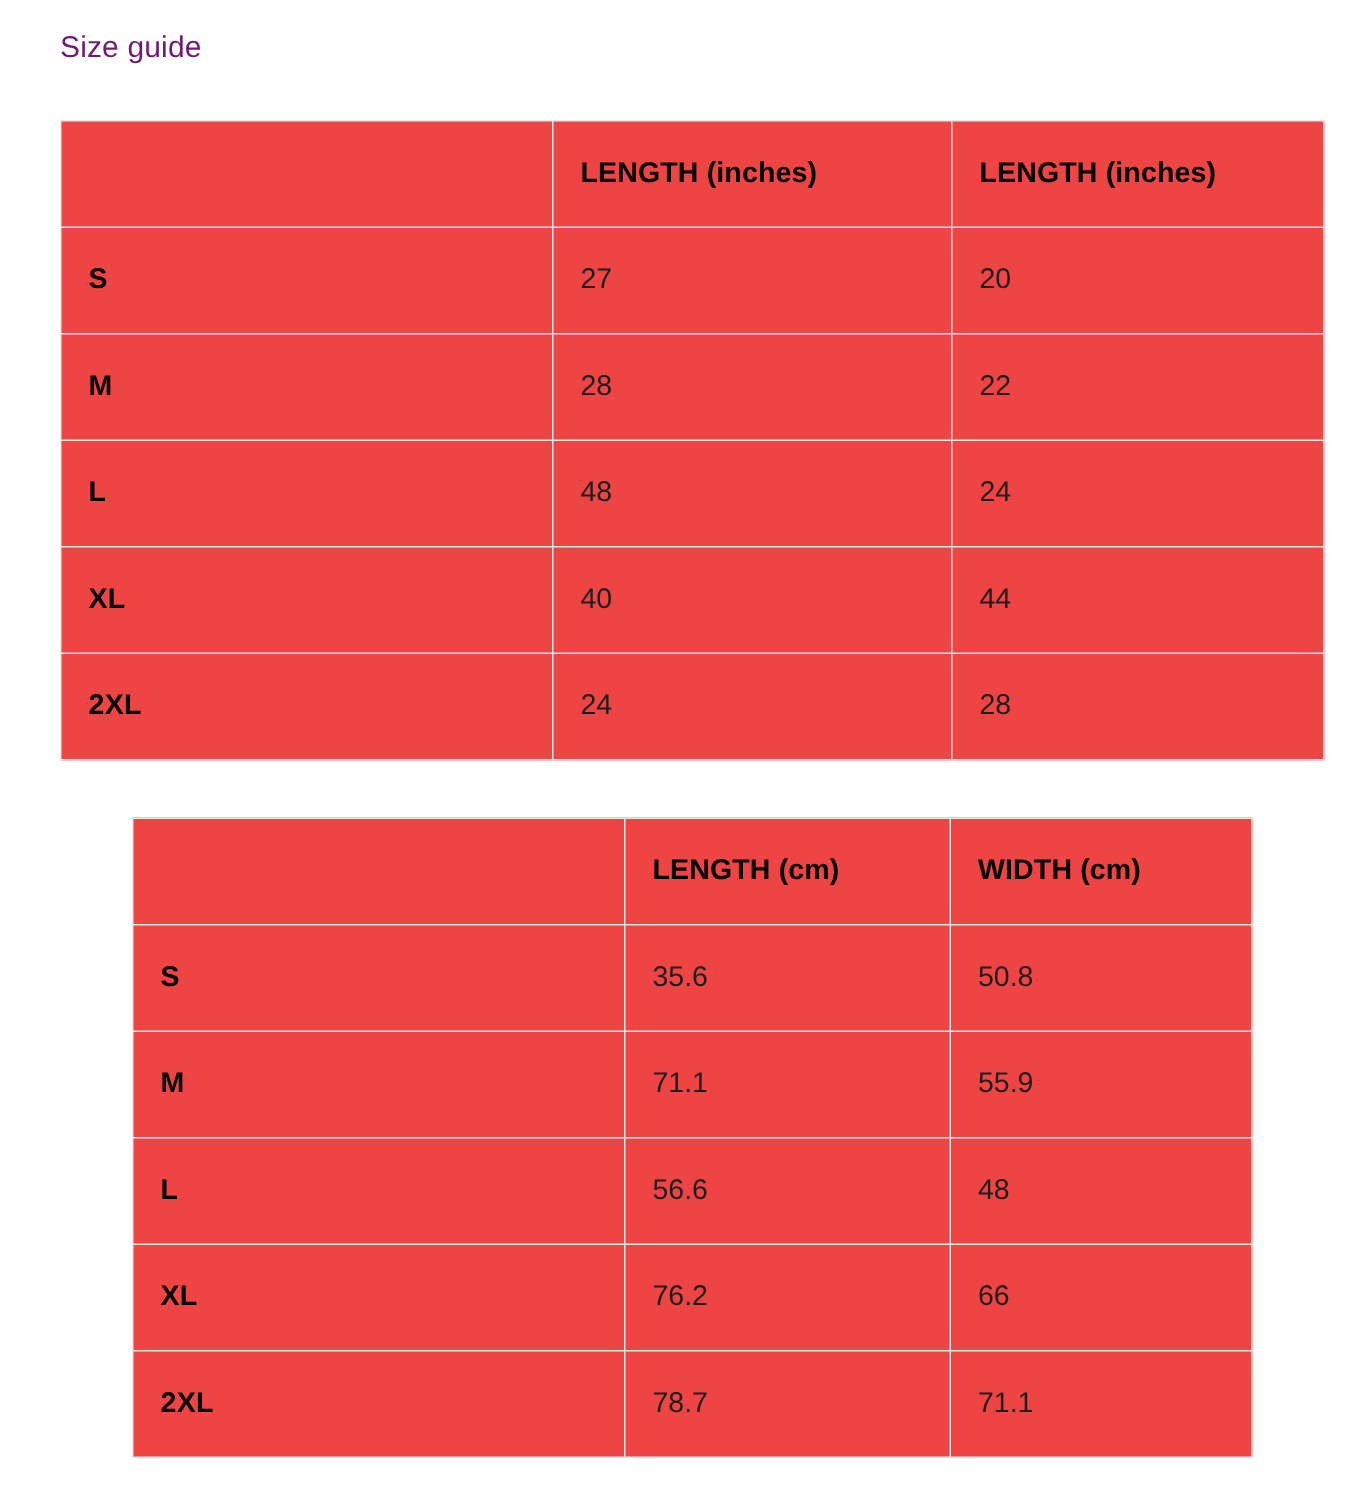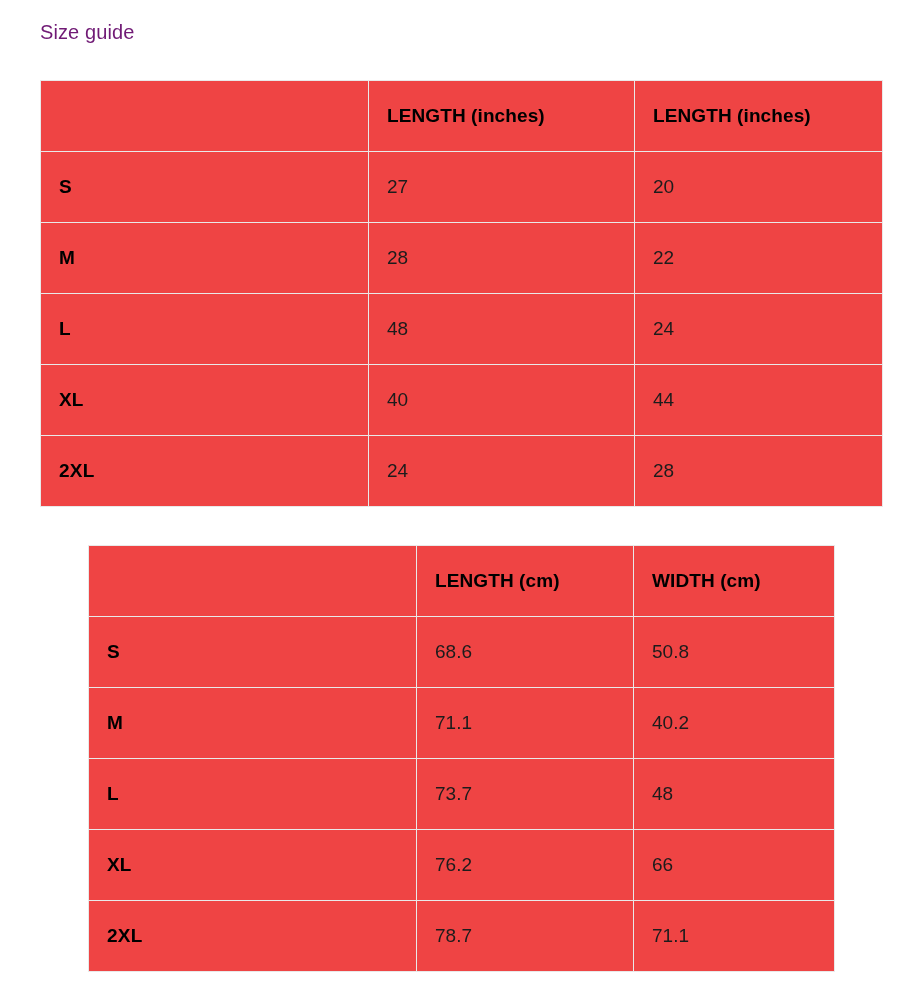--- a/index.html
+++ b/index.html
@@ -149,31 +149,31 @@
     <thead>
       <tr>
         <th class="corner-blank"></th>
         <th>LENGTH (cm)</th>
         <th>WIDTH (cm)</th>
       </tr>
     </thead>
     <tbody>
       <tr>
         <td class="size-label">S</td>
-        <td class="measure">68.6</td>
+        <td class="measure">35.6</td>
         <td class="measure">50.8</td>
       </tr>
       <tr>
         <td class="size-label">M</td>
         <td class="measure">71.1</td>
-        <td class="measure">40.2</td>
+        <td class="measure">55.9</td>
       </tr>
       <tr>
         <td class="size-label">L</td>
-        <td class="measure">73.7</td>
+        <td class="measure">56.6</td>
         <td class="measure">48</td>
       </tr>
       <tr>
         <td class="size-label">XL</td>
         <td class="measure">76.2</td>
         <td class="measure">66</td>
       </tr>
       <tr>
         <td class="size-label">2XL</td>
         <td class="measure">78.7</td>

